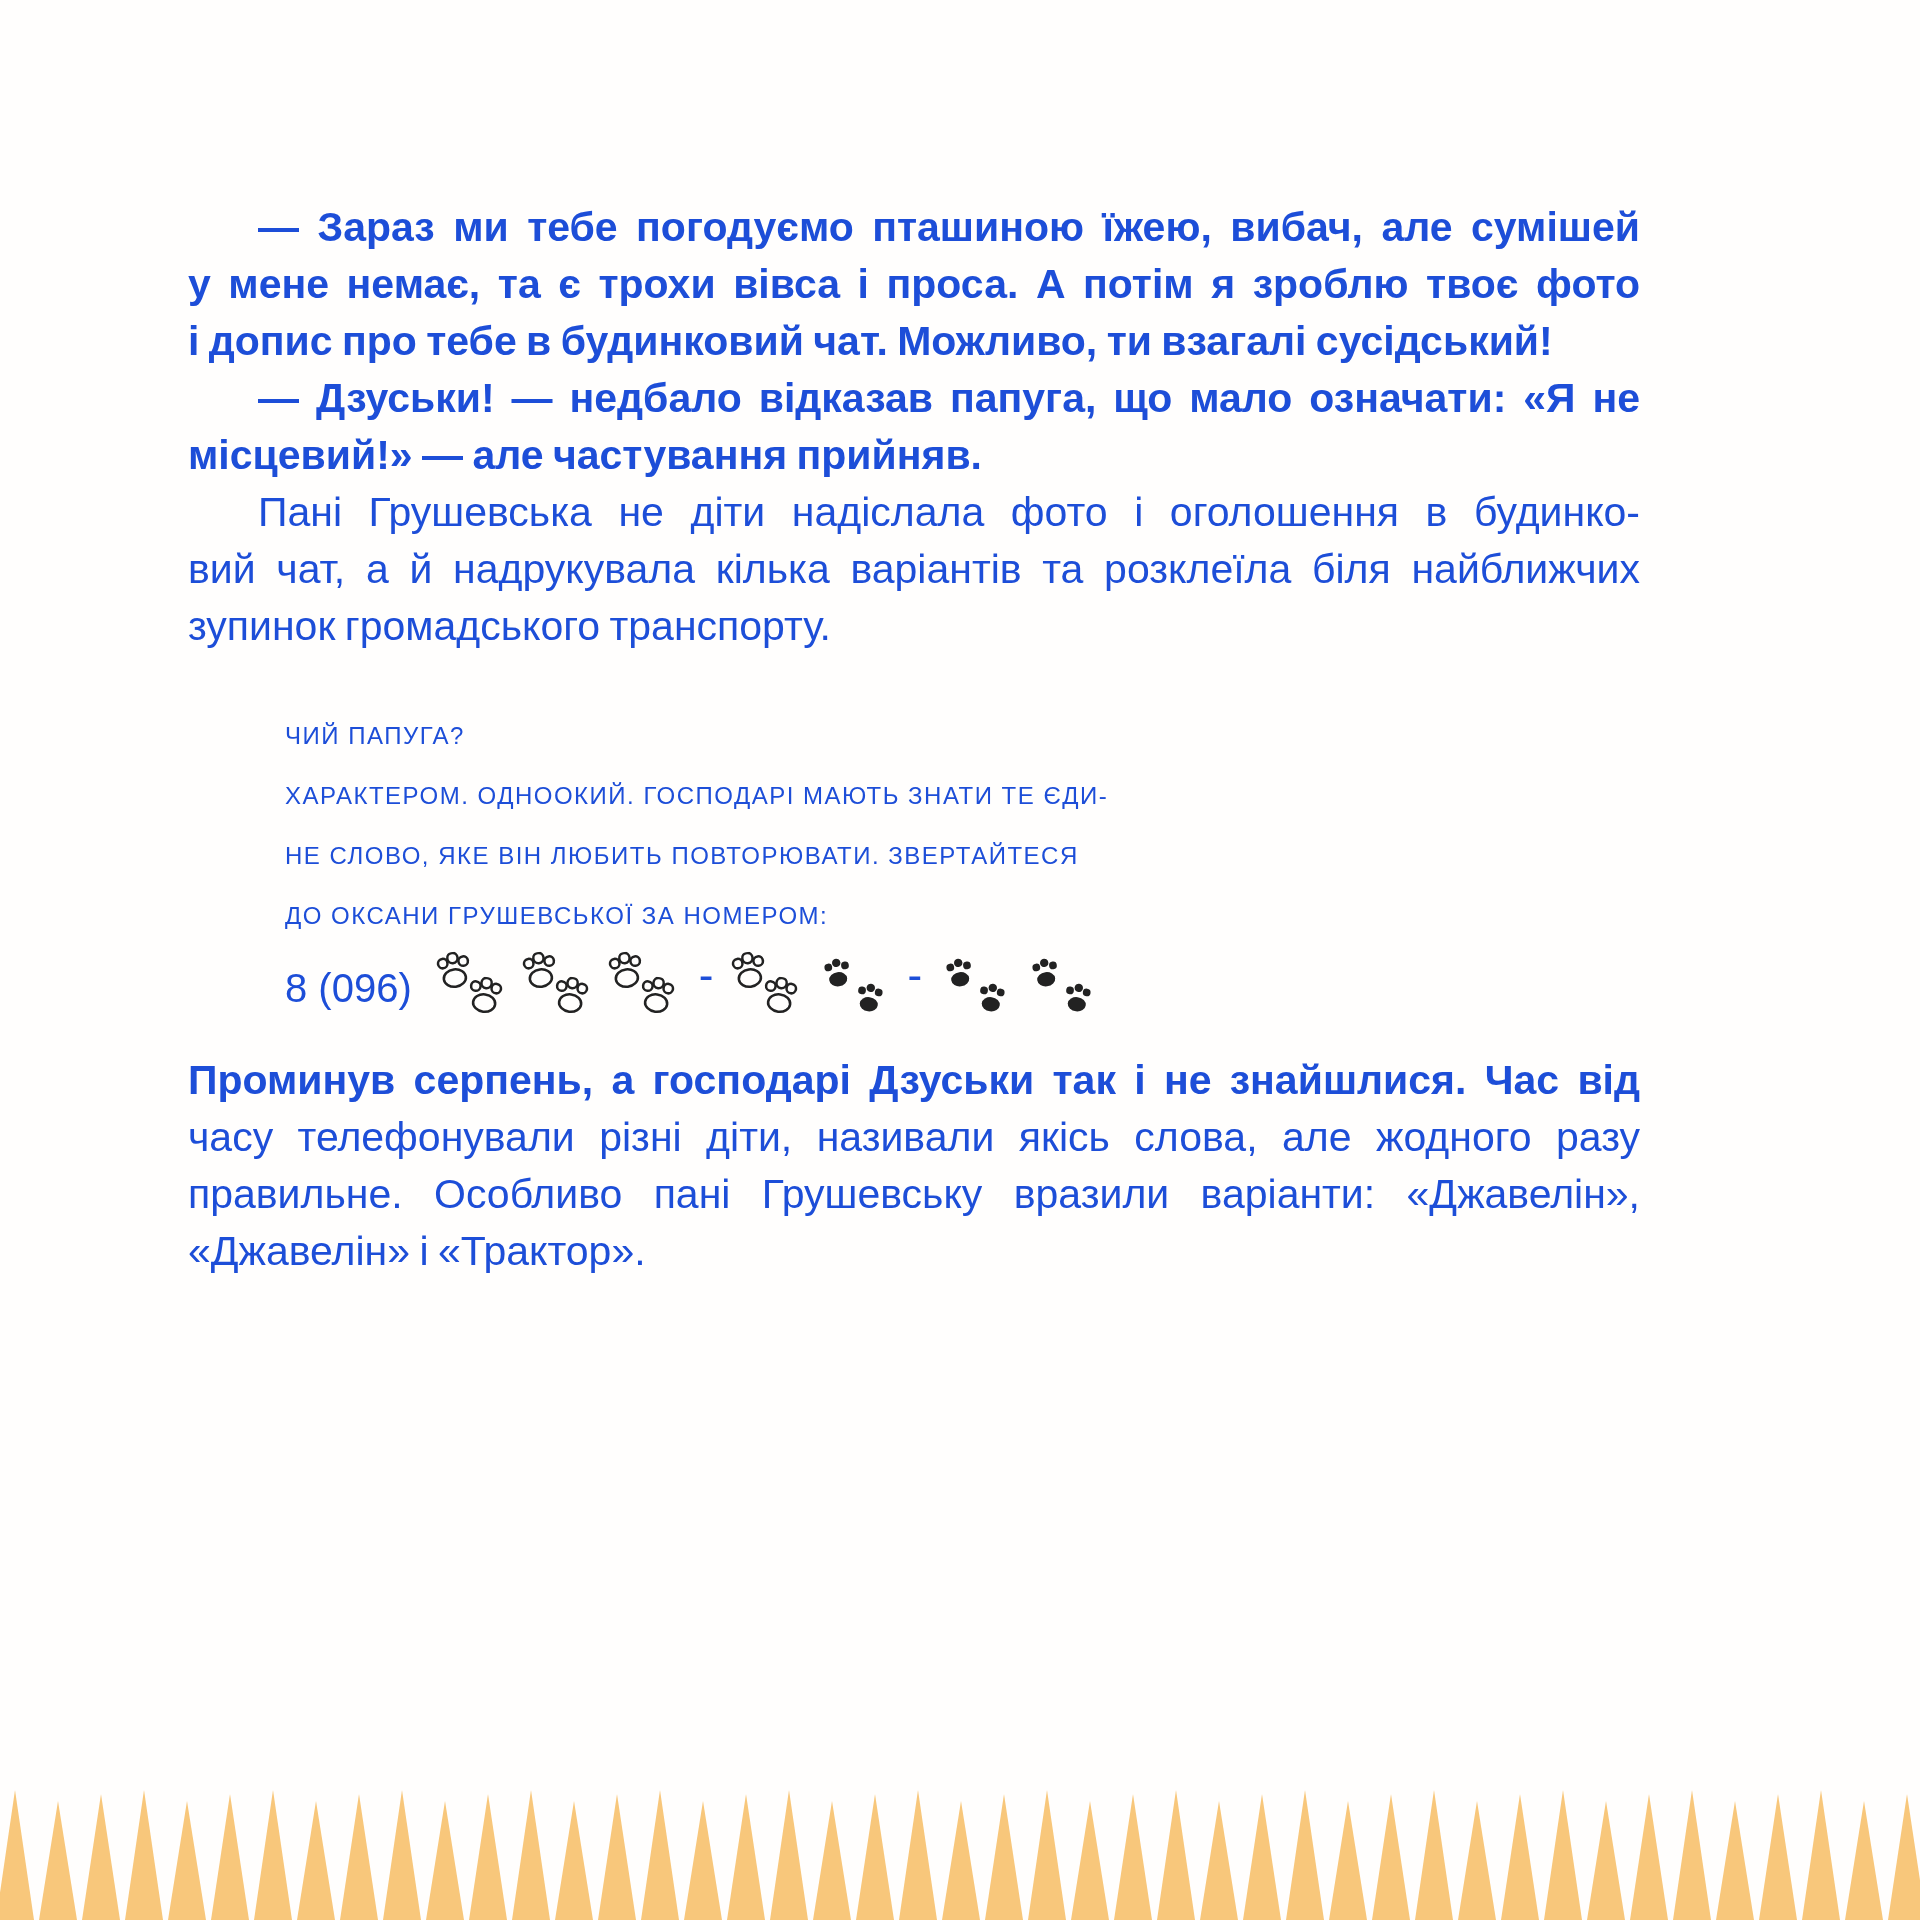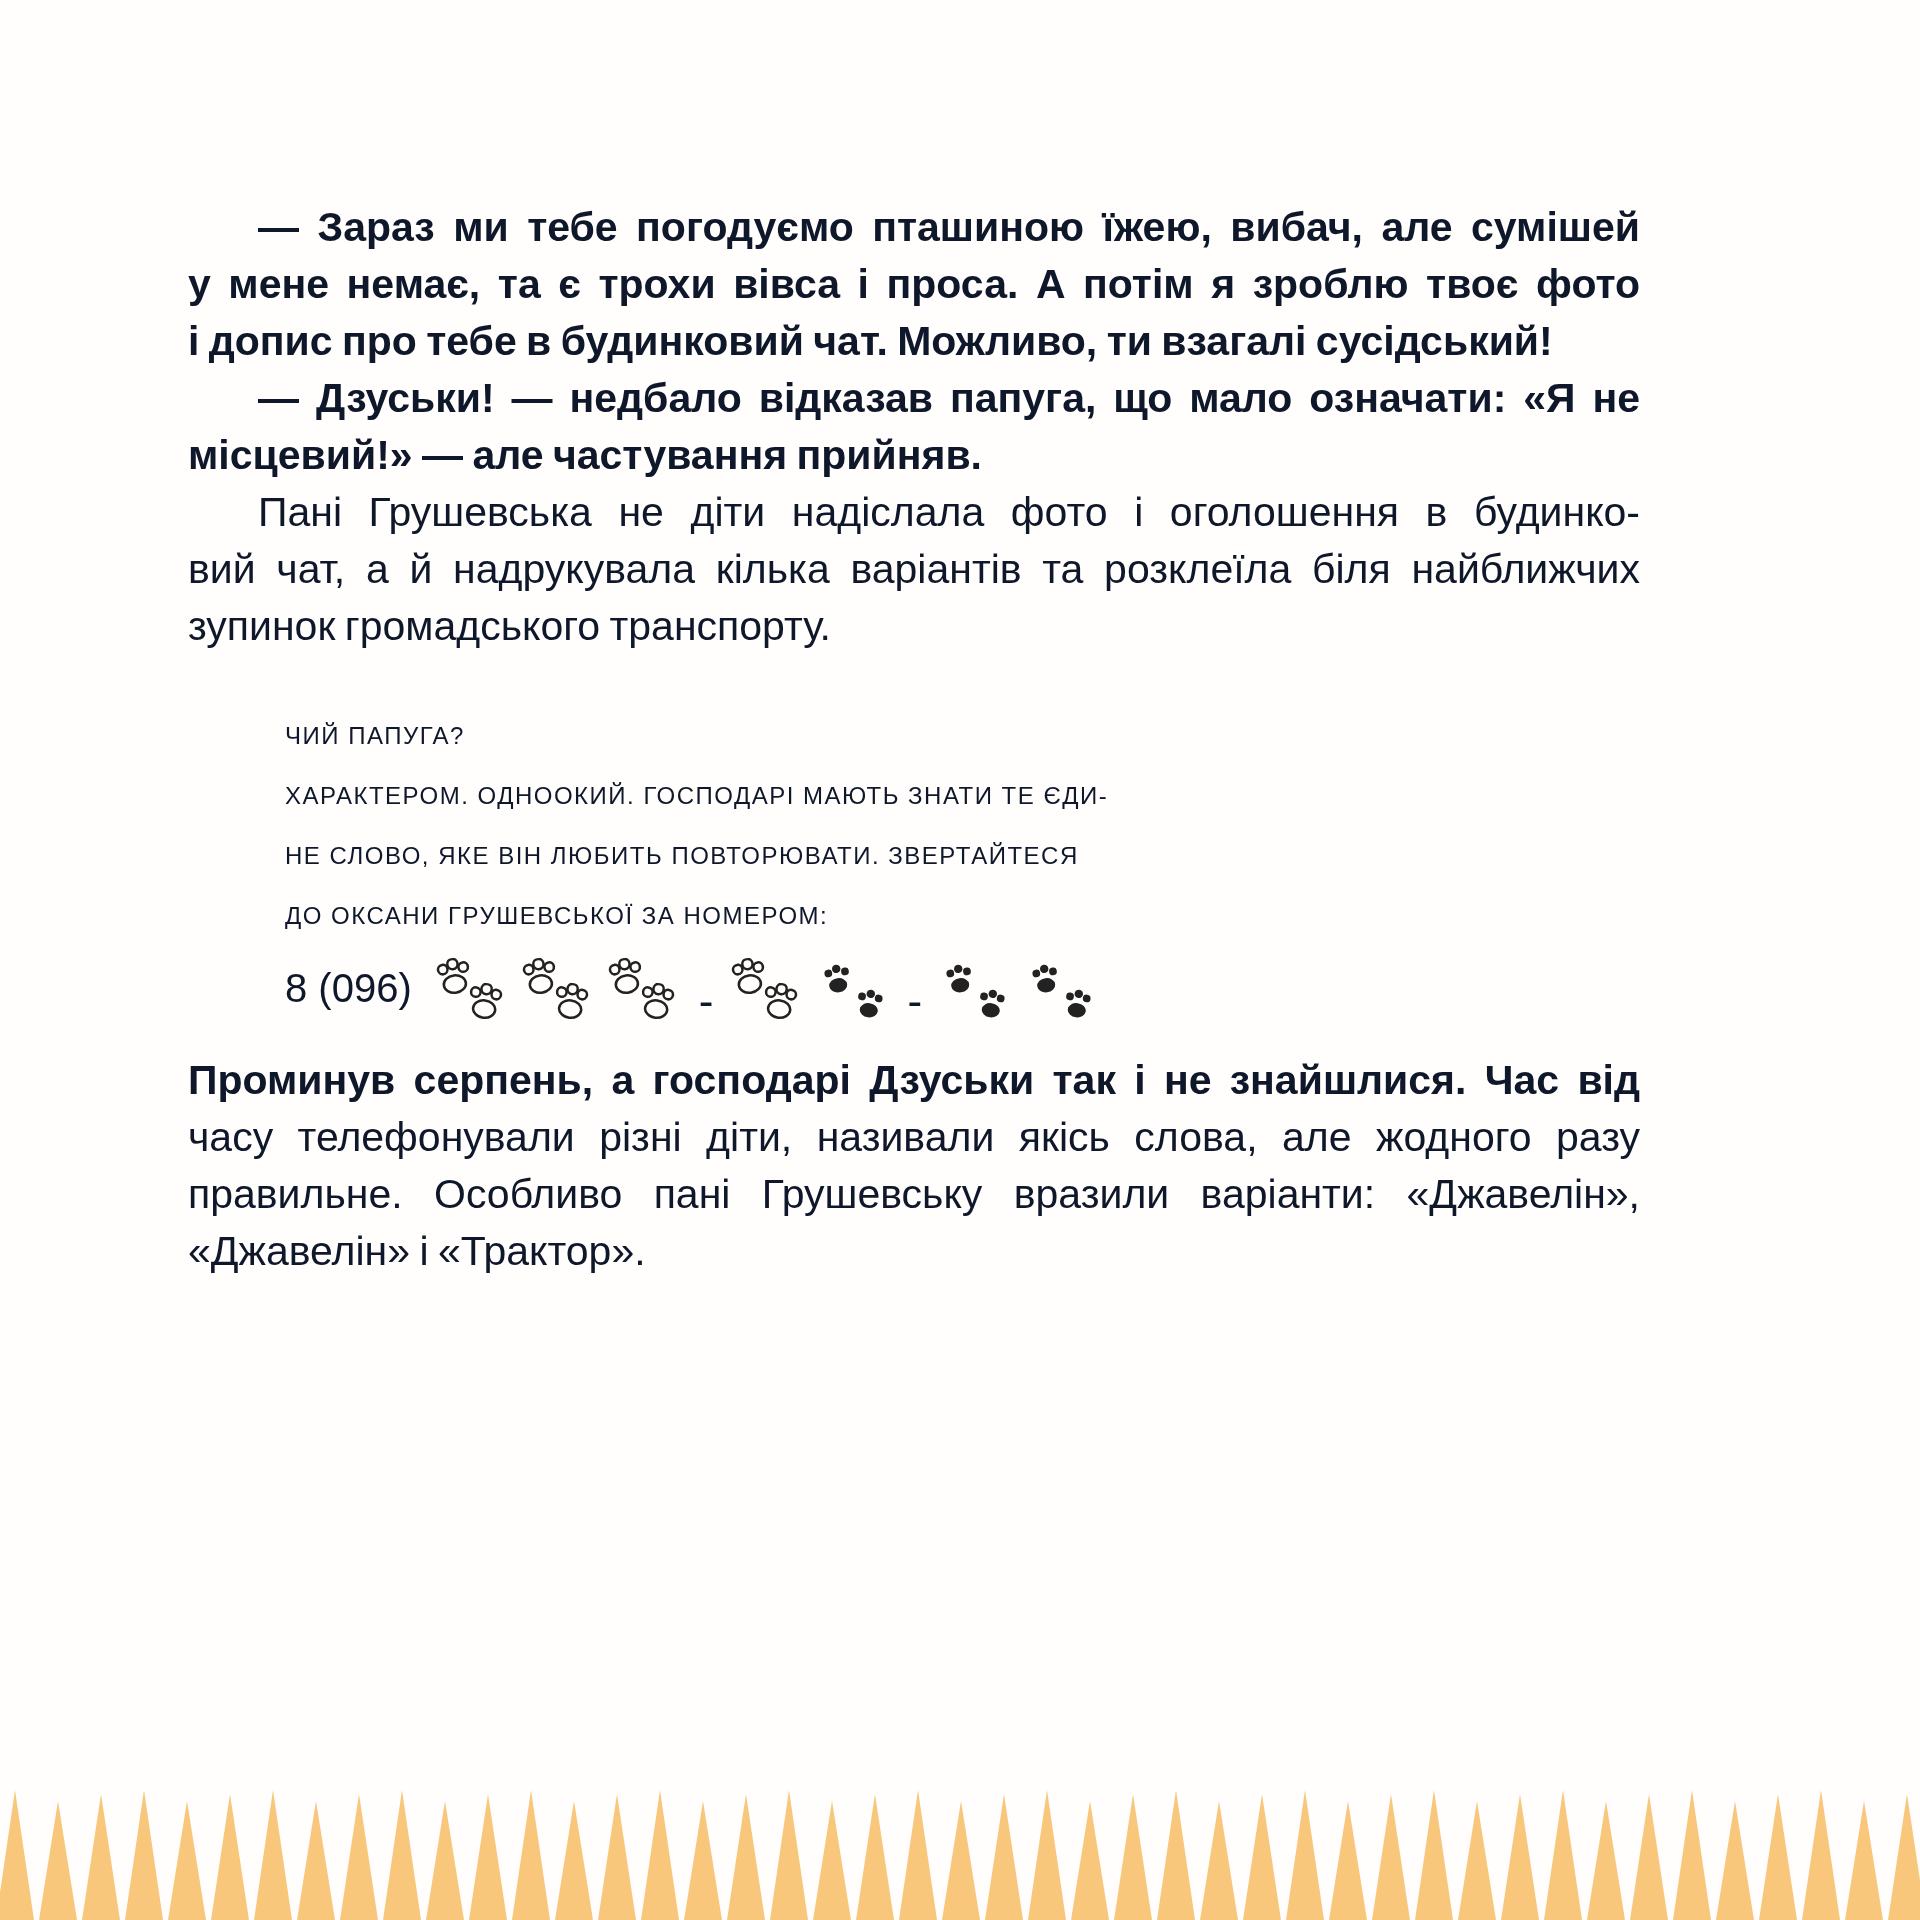--- a/index.html
+++ b/index.html
@@ -15,38 +15,38 @@
     text-align:justify;text-align-last:justify;
   }
   .line.last{text-align-last:left;}
   .line.indent{padding-left:70px;}
   .line.bold{font-weight:700;}
   .ann{margin-top:51px;padding-left:97px;}
   .ann .line{
     font-size:24px;line-height:60px;letter-spacing:1.5px;word-spacing:0;
     text-align:right;text-align-last:left;
   }
-  .phone-row{display:flex;align-items:flex-end;height:76px;margin-top:4px;}
+  .phone-row{display:flex;align-items:flex-start;height:76px;margin-top:4px;}
   .phone-prefix{font-size:40px;line-height:76px;white-space:pre;}
   .paw-pair{position:relative;width:74px;height:70px;margin-left:12px;display:inline-block;}
   .paw-pair .paw-top{position:absolute;left:0;top:2px;width:38px;height:38px;transform:rotate(-7deg);}
   .paw-pair .paw-bot{position:absolute;left:31px;top:27px;width:38px;height:38px;transform:rotate(7deg);}
   .paw-pair.solid .paw-top{left:6px;top:8px;width:31px;height:31px;}
   .paw-pair.solid .paw-bot{left:38px;top:33px;width:31px;height:31px;}
   .paw-outline-shape{fill:none;stroke:#222222;stroke-width:3.2px;}
   .paw-solid-shape{fill:#222222;stroke:none;}
   .phone-dash{font-size:44px;margin:0 4px 0 18px;}
   .block-gap{margin-top:26px;}
   .zigzag{position:absolute;left:0;bottom:0;width:1920px;height:132px;display:block;}
   .hidden-defs{position:absolute;width:0;height:0;overflow:hidden;}
 </style>
 </head>
 <body>
 
-<div class="page" style="color: #0f172a;">
+<div class="page" style="color: #1d4ed8;">
 
   <svg class="hidden-defs" aria-hidden="true">
     <defs>
       <g id="paw-shape">
         <circle cx="11" cy="13" r="6"></circle>
         <circle cx="24" cy="7.5" r="6.5"></circle>
         <circle cx="37" cy="13" r="6"></circle>
         <ellipse cx="24" cy="33" rx="14" ry="11"></ellipse>
       </g>
     </defs>

